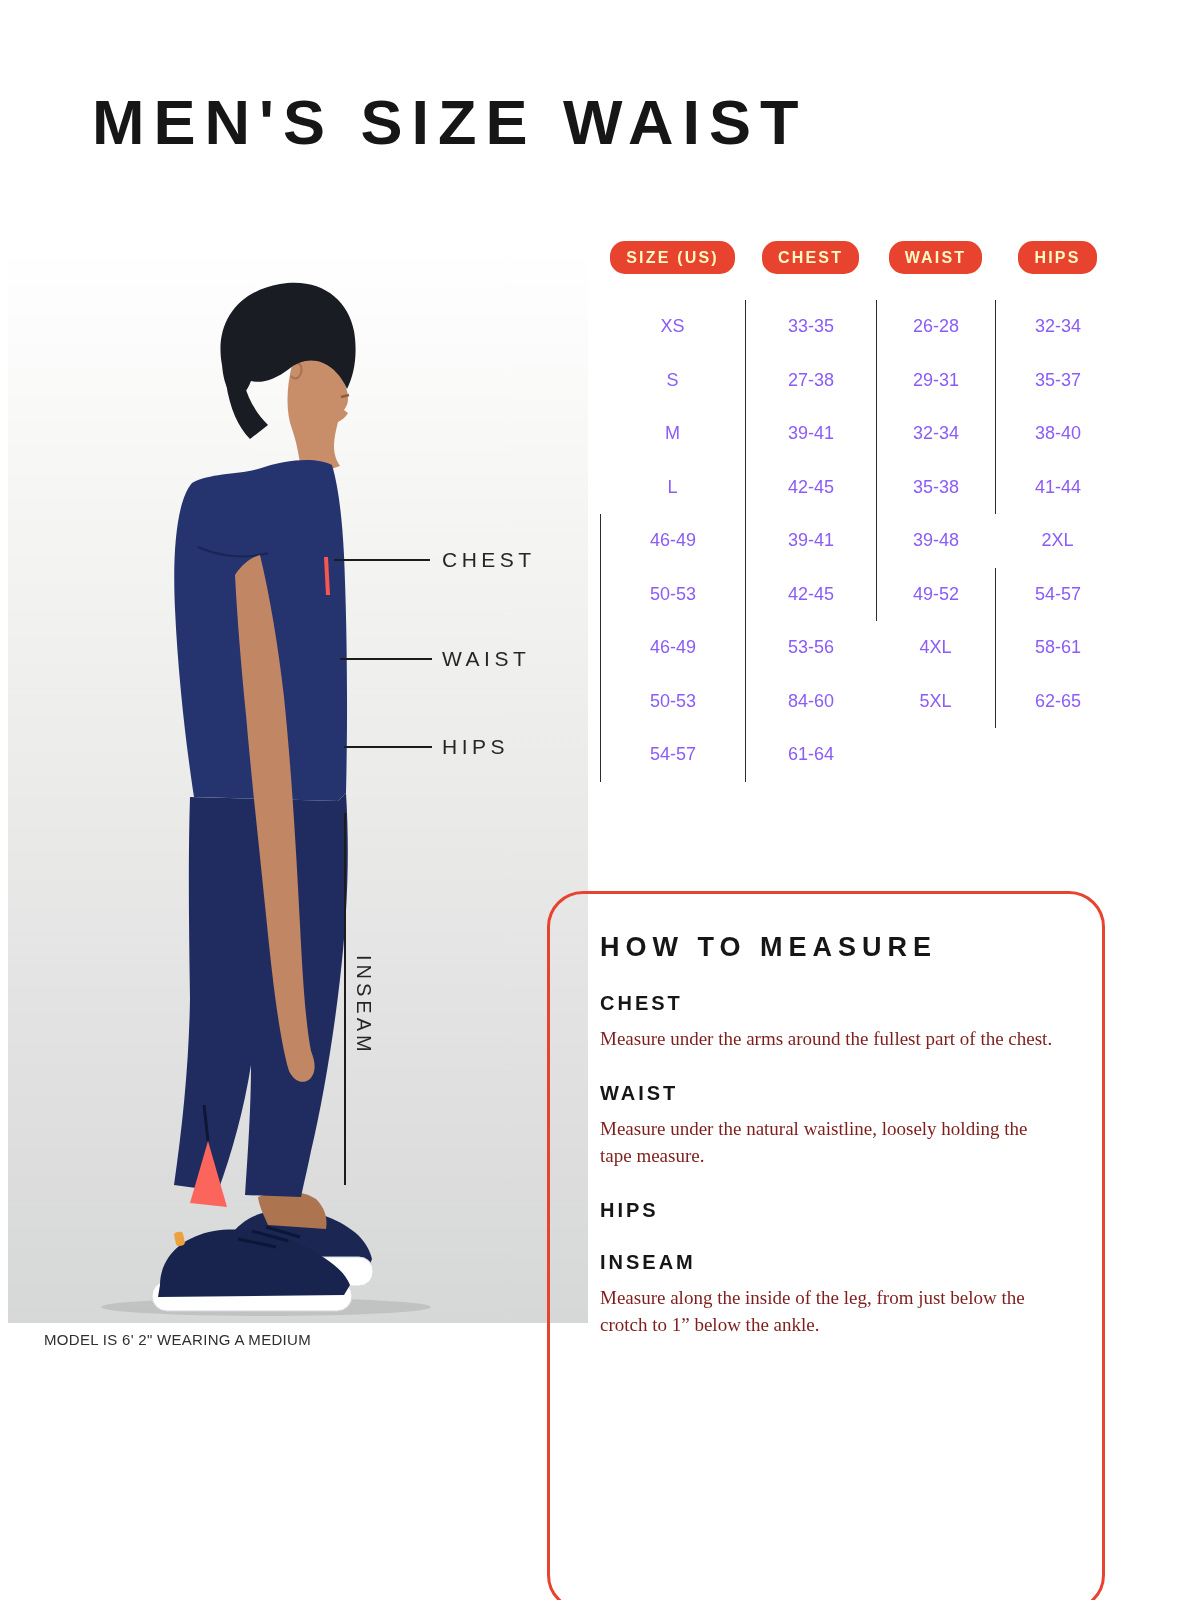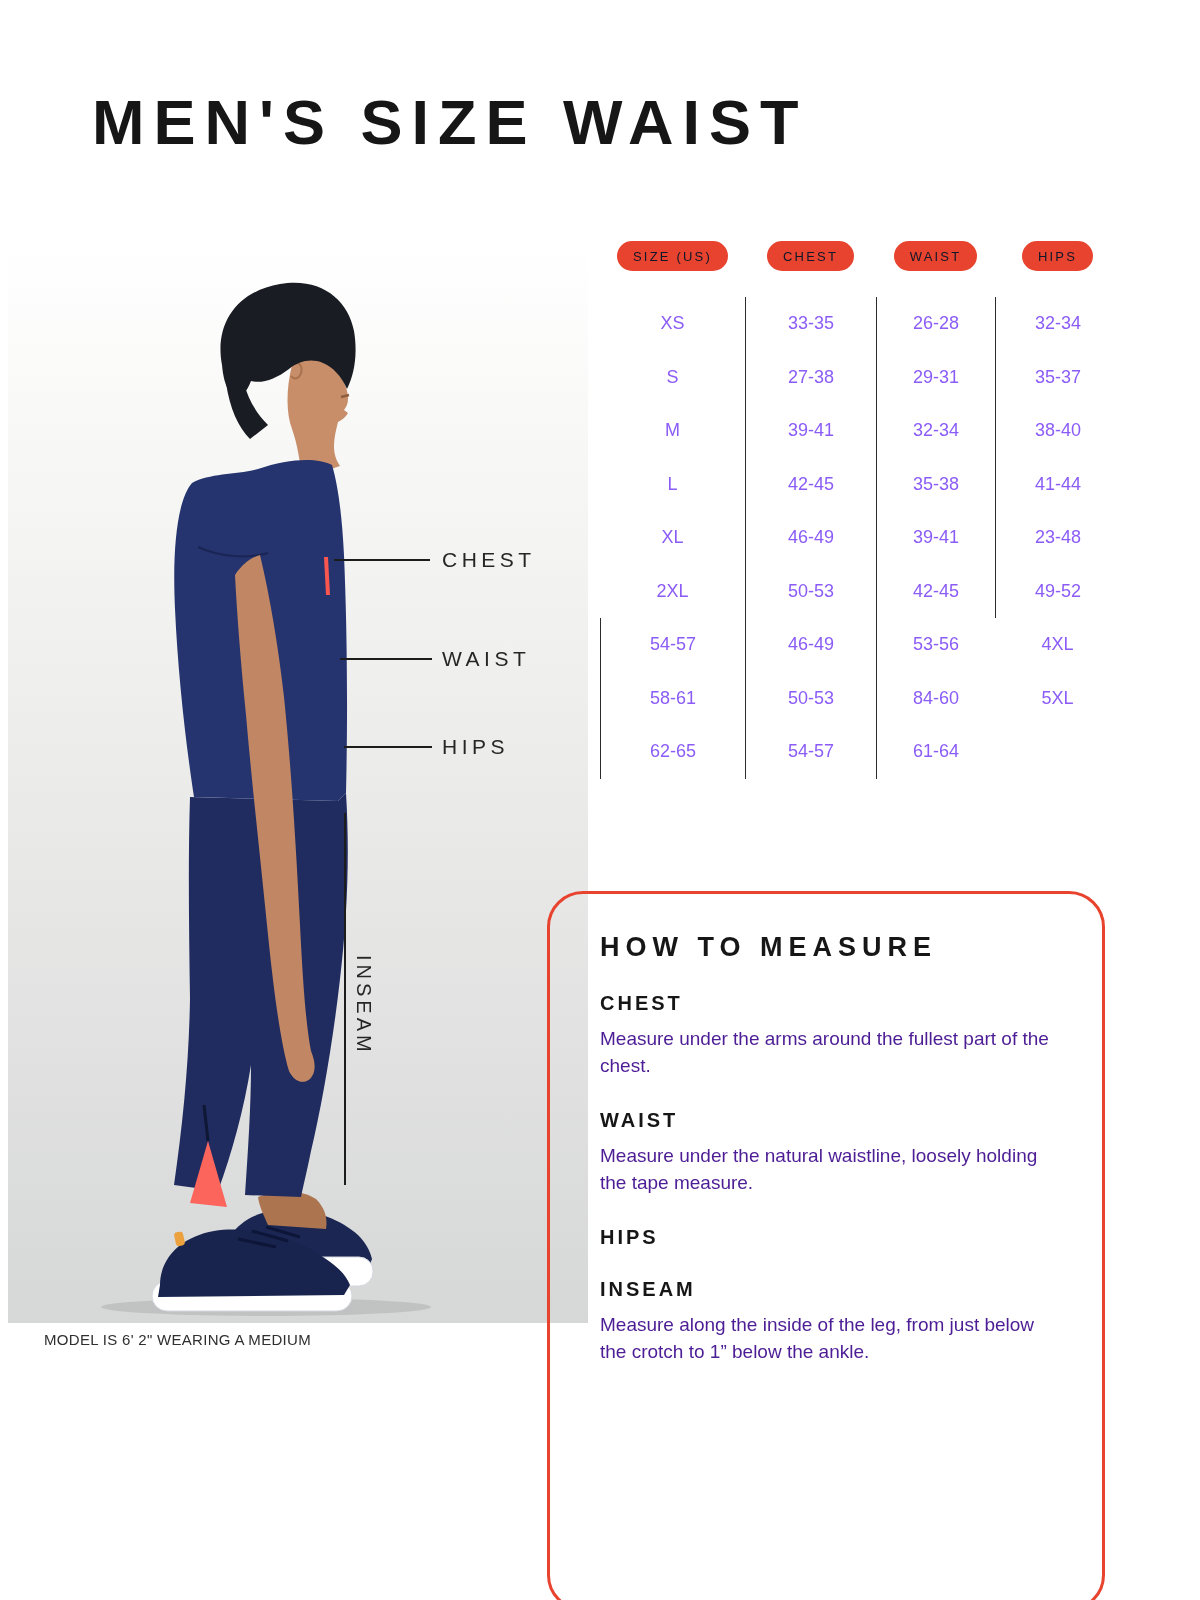--- a/index.html
+++ b/index.html
@@ -27,22 +27,22 @@
   }
   .caption {
     position:absolute; left:44px; top:1331px; font-size:15px;
     color:#2f2f2f; letter-spacing:0.3px; white-space:nowrap;
   }
   .size-table { position:absolute; left:600px; top:241px; }
   .thead, .tbody { display:grid; grid-template-columns:145px 131px 119px 125px; }
   .thead { margin-bottom:26px; }
   .th-cell { display:flex; justify-content:center; align-items:center; }
   .pill {
-    background:#e8432e; color:#0f172a; border-radius:15px;
-    font-size:13px; font-weight:400; letter-spacing:2.2px;
+    background:#e8432e; color:#fef9c3; border-radius:15px;
+    font-size:16px; font-weight:700; letter-spacing:2.2px;
     padding:8px 16px 7px; white-space:nowrap;
   }
   .tbody { grid-auto-rows:53.5px; }
   .cell {
     display:flex; align-items:center; justify-content:center;
     font-size:18px; color:#8b5cf6;
   }
   .cell.bl { border-left:1.5px solid #2b2b2b; }
   .measure-box {
     position:absolute; left:547px; top:891px; width:558px; height:720px;
@@ -50,21 +50,21 @@
     padding:32px 28px 0 50px; background:transparent;
   }
   .measure-box h2 {
     margin:6px 0 0; font-size:27px; font-weight:700;
     letter-spacing:6px; color:#161616;
   }
   .sec h3 {
     margin:29px 0 11px; font-size:20px; font-weight:700;
     letter-spacing:3px; color:#161616;
   }
-  .sec p { margin:0; font-size:19px; line-height:1.42; color:#4c1d95; max-width:455px; }
+  .sec p { margin:0; font-size:19px; line-height:1.42; color:#7f1d1d; max-width:455px;font-family:Liberation Serif, serif; }
 </style>
 </head>
 <body>
 
 <div class="canvas">
 
   <h1 class="title">MEN'S SIZE WAIST</h1>
 
   <div class="photo">
     <svg width="580" height="1078" viewBox="0 0 580 1078" xmlns="http://www.w3.org/2000/svg" aria-hidden="true">
@@ -148,24 +148,23 @@
   <div class="cell c0">M</div>
   <div class="cell bl c1">39-41</div>
   <div class="cell bl c2">32-34</div>
   <div class="cell bl c3">38-40</div>
 
   <div class="cell c0">L</div>
   <div class="cell bl c1">42-45</div>
   <div class="cell bl c2">35-38</div>
   <div class="cell bl c3">41-44</div>
 
-  <div class="cell c0">XL</div>
   <div class="cell bl c1">46-49</div>
   <div class="cell bl c2">39-41</div>
-  <div class="cell bl c3">23-48</div>
+  <div class="cell bl c3">39-48</div>
 
   <div class="cell c0">2XL</div>
   <div class="cell bl c1">50-53</div>
   <div class="cell bl c2">42-45</div>
   <div class="cell bl c3">49-52</div>
 
   <div class="cell bl c1">54-57</div>
   <div class="cell bl c2">46-49</div>
   <div class="cell bl c3">53-56</div>
 

